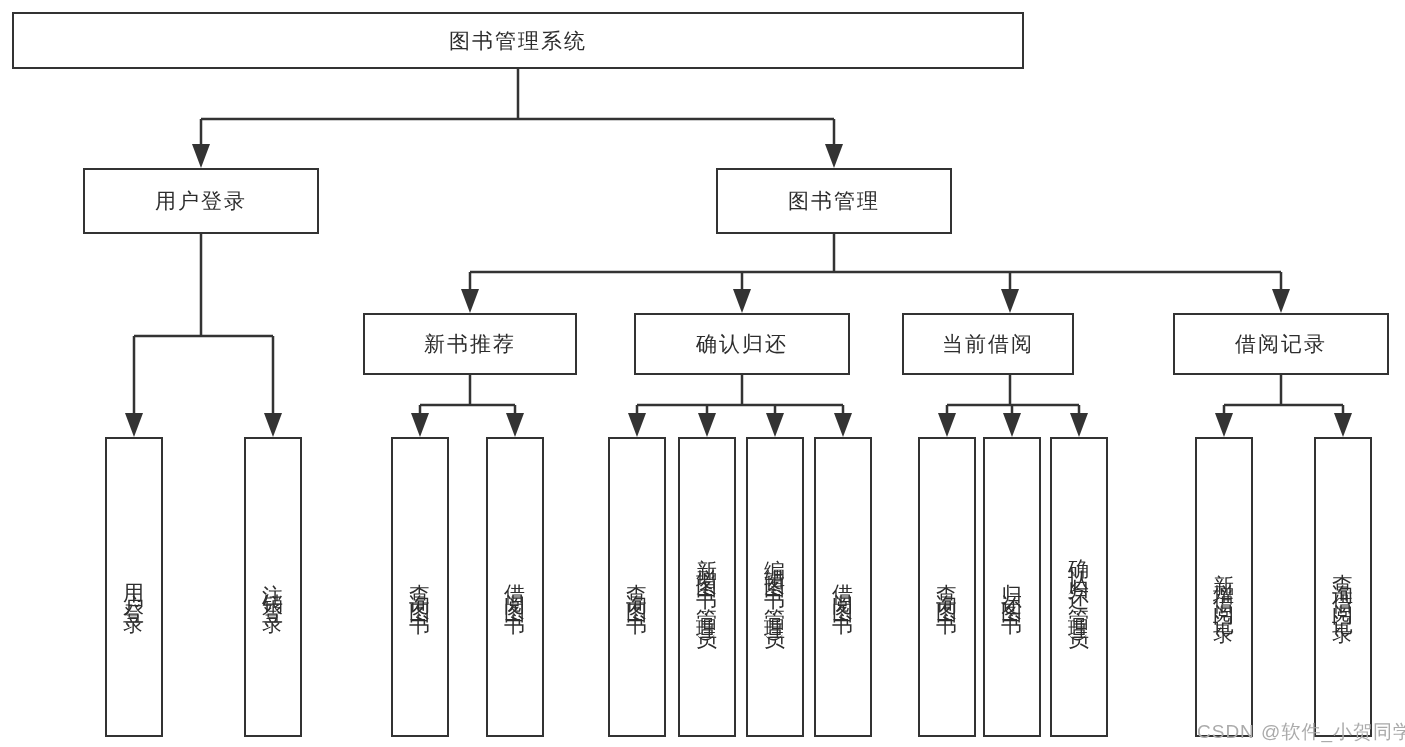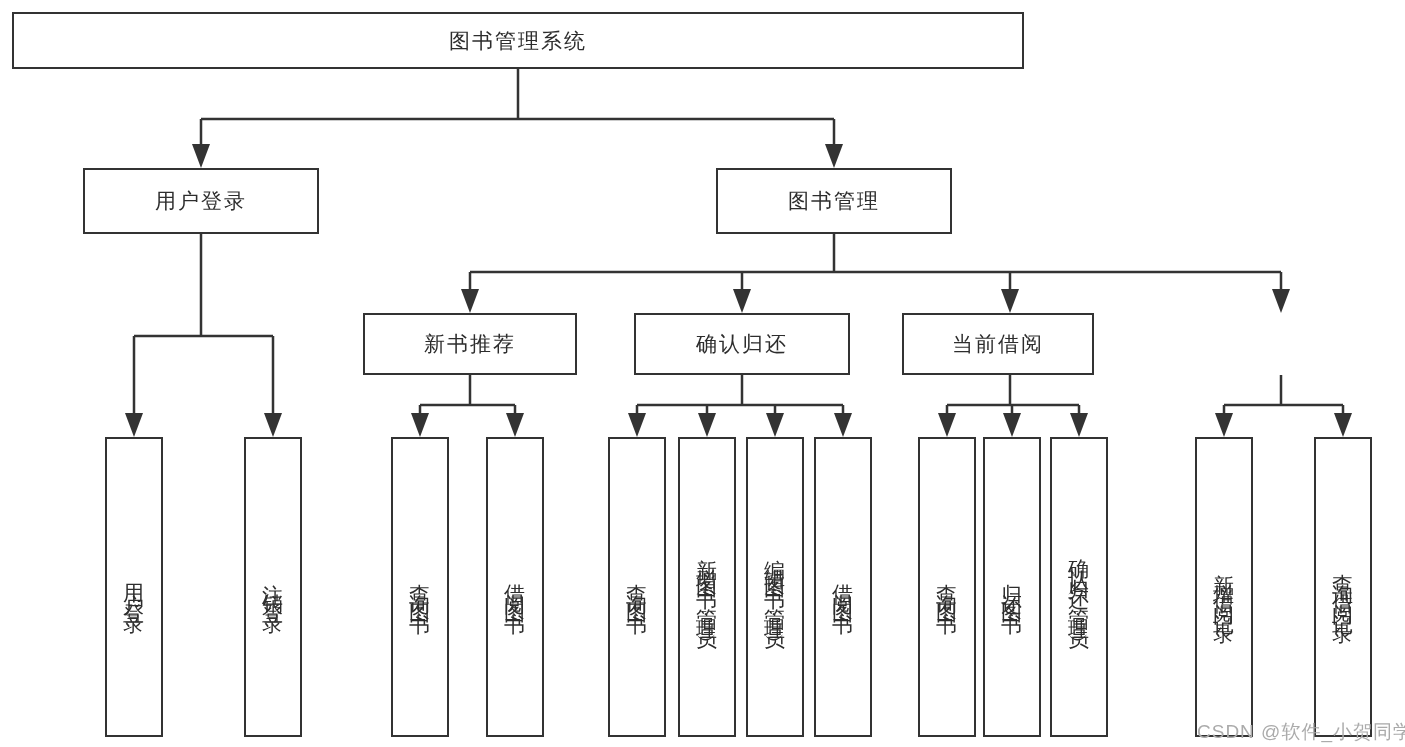--- a/index.html
+++ b/index.html
@@ -90,21 +90,22 @@
     </g>
   </svg>
 
   <div class="node h-node" style="left:12px; top:12px; width:1012px; height:57px;">图书管理系统</div>
 
   <div class="node h-node" style="left:83px; top:168px; width:236px; height:66px;">用户登录</div>
   <div class="node h-node" style="left:716px; top:168px; width:236px; height:66px;">图书管理</div>
 
   <div class="node h-node" style="left:363px; top:313px; width:214px; height:62px;">新书推荐</div>
   <div class="node h-node" style="left:634px; top:313px; width:216px; height:62px;">确认归还</div>
-  <div class="node h-node" style="left:902px; top:313px; width:192px; height:62px;">当前借阅</div>
+  <div class="node h-node" style="left:902px; top:313px; width:172px; height:62px;">当前借阅</div>
+  <div class="node h-node" style="left:1173px; top:313px; width:216px; height:62px;">借阅记录</div>
 
   <div class="node v-node" style="left:105px; top:437px; width:58px; height:300px;">用户登录</div>
   <div class="node v-node" style="left:244px; top:437px; width:58px; height:300px;">注销登录</div>
 
   <div class="node v-node" style="left:391px; top:437px; width:58px; height:300px;">查询图书</div>
   <div class="node v-node" style="left:486px; top:437px; width:58px; height:300px;">借阅图书</div>
 
   <div class="node v-node" style="left:608px; top:437px; width:58px; height:300px;">查询图书</div>
   <div class="node v-node" style="left:678px; top:437px; width:58px; height:300px;">新增图书（管理员）</div>
   <div class="node v-node" style="left:746px; top:437px; width:58px; height:300px;">编辑图书（管理员）</div>

